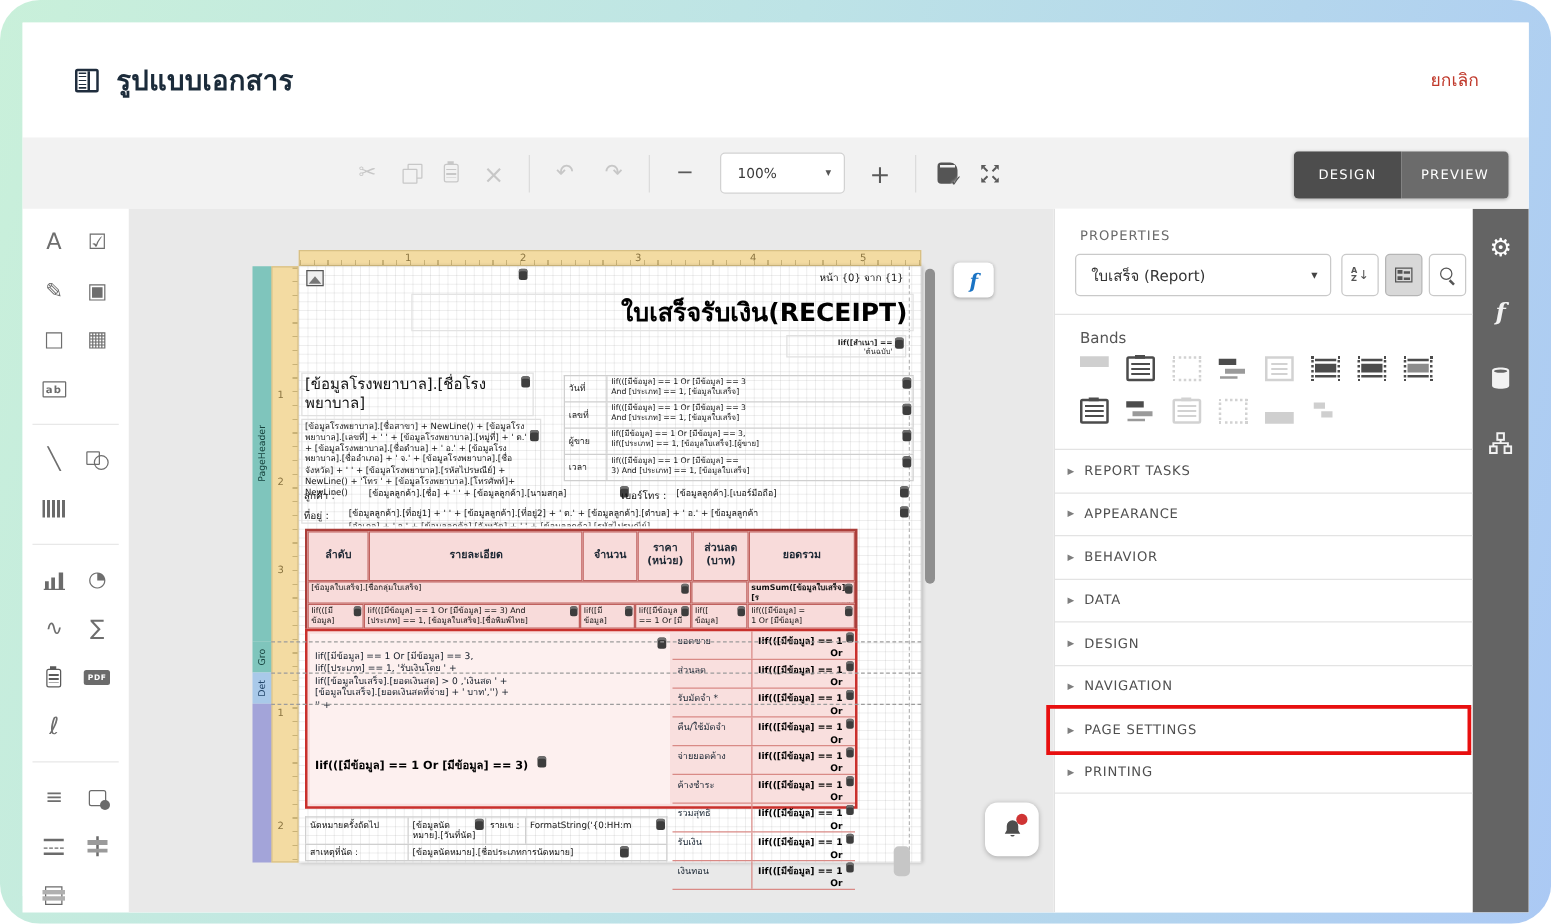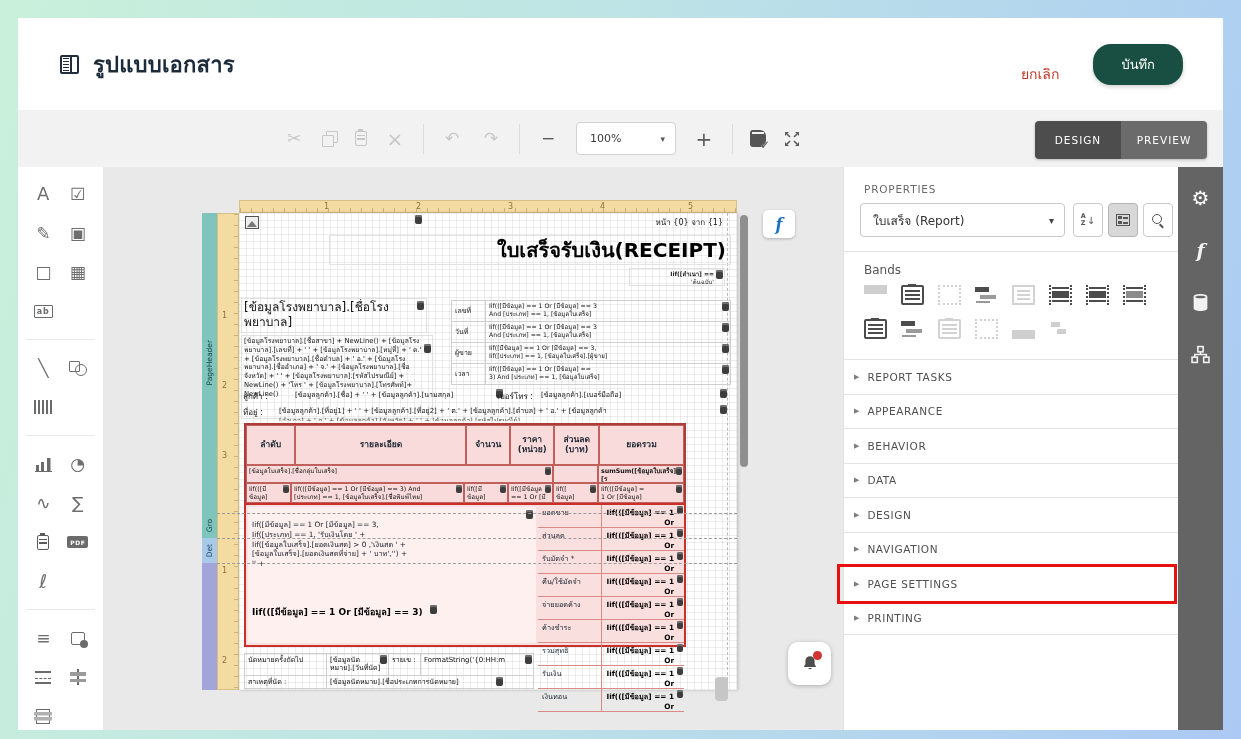--- a/index.html
+++ b/index.html
@@ -1,19 +1,19 @@
 <!DOCTYPE html>
 <html><head>
 <meta charset="utf-8">
 <style>
   * { margin:0; padding:0; box-sizing:border-box; }
   html,body { width:1241px; height:739px; overflow:hidden; }
   body { font-family:"DejaVu Sans", sans-serif; }
   .app { position:relative; width:1241px; height:739px;
-         background:linear-gradient(105deg,#c9f0da 0%,#bde3e6 45%,#abc9f4 100%); }
+         background:linear-gradient(105deg,#c9f0da 0%,#bde3e6 45%,#abc9f4 100%);border-radius:32px; }
   .frame { position:absolute; left:18px; top:18px; right:18px; bottom:9px; background:#fff; overflow:hidden; }
 
   
   .hdr { height:92px; display:flex; align-items:center; padding:0 40px 0 42px; background:#fff; }
   .doc-icon { width:19px; height:19px; border:2px solid #1f2d3d; border-radius:2px; margin-right:14px; position:relative; }
   .doc-icon::before { content:""; position:absolute; left:1px; top:1px; bottom:1px; width:6px;
       background:repeating-linear-gradient(#1f2d3d 0 1px, transparent 1px 3px); }
   .doc-icon::after { content:""; position:absolute; left:8px; top:0; bottom:0; width:2px; background:#1f2d3d; }
   .hdr-title { font-size:22px; font-weight:bold; color:#1b2b3a; letter-spacing:.2px; }
   .hdr-right { margin-left:auto; display:flex; align-items:flex-end; gap:34px; }
@@ -215,21 +215,20 @@
 <body>
 
 <div class="app">
 <div class="frame">
 
   <div class="hdr">
     <span class="doc-icon"></span>
     <span class="hdr-title">รูปแบบเอกสาร</span>
     <div class="hdr-right">
       <span class="cancel-link">ยกเลิก</span>
-      <button class="save-btn">บันทึก</button>
     </div>
   </div>
 
   <div class="tbar">
     <div class="tbar-center">
       <span class="ti dis">✂</span>
       <span class="icon-copy c-dis"></span>
       <span class="icon-clip c-dis"></span>
       <span class="ti dis" style="font-size:20px">×</span>
       <span class="tsep"></span>
@@ -388,25 +387,25 @@
           <span>[ข้อมูลโรงพยาบาล].[ชื่อโรงพยาบาล]</span>
           <span class="bp abs" style="right:2px;top:2px"></span>
         </div>
         <div class="abs cellbox" style="left:2px;top:122px;width:192px;height:84px;padding:1px 9px 0 2px;font-size:6.8px;line-height:1.3;overflow:hidden">
           <span>[ข้อมูลโรงพยาบาล].[ชื่อสาขา] + NewLine() + [ข้อมูลโรงพยาบาล].[เลขที่] + ' ' + [ข้อมูลโรงพยาบาล].[หมู่ที่] + ' ต.' + [ข้อมูลโรงพยาบาล].[ชื่อตำบล] + ' อ.' + [ข้อมูลโรงพยาบาล].[ชื่ออำเภอ] + ' จ.' + [ข้อมูลโรงพยาบาล].[ชื่อจังหวัด] + ' ' + [ข้อมูลโรงพยาบาล].[รหัสไปรษณีย์] + NewLine() + 'โทร ' + [ข้อมูลโรงพยาบาล].[โทรศัพท์]+ NewLine()</span>
           <span class="bp abs" style="right:1px;top:8px"></span>
         </div>
 
         <div class="info-tbl">
           <div class="info-row">
+            <div class="info-lab">วันที่</div>
+            <div class="info-val"><span>Iif(([มีข้อมูล] == 1 Or [มีข้อมูล] == 3</span><br><span>And [ประเภท] == 1, [ข้อมูลใบเสร็จ]</span><span class="bp"></span></div>
+          </div>
+          <div class="info-row">
             <div class="info-lab">เลขที่</div>
-            <div class="info-val"><span>Iif(([มีข้อมูล] == 1 Or [มีข้อมูล] == 3</span><br><span>And [ประเภท] == 1, [ข้อมูลใบเสร็จ]</span><span class="bp"></span></div>
-          </div>
-          <div class="info-row">
-            <div class="info-lab">วันที่</div>
             <div class="info-val"><span>Iif(([มีข้อมูล] == 1 Or [มีข้อมูล] == 3</span><br><span>And [ประเภท] == 1, [ข้อมูลใบเสร็จ]</span><span class="bp"></span></div>
           </div>
           <div class="info-row">
             <div class="info-lab">ผู้ขาย</div>
             <div class="info-val"><span>Iif([มีข้อมูล] == 1 Or [มีข้อมูล] == 3,</span><br><span>Iif([ประเภท] == 1, [ข้อมูลใบเสร็จ].[ผู้ขาย]</span><span class="bp"></span></div>
           </div>
           <div class="info-row">
             <div class="info-lab">เวลา</div>
             <div class="info-val"><span>Iif(([มีข้อมูล] == 1 Or [มีข้อมูล] ==</span><br><span>3) And [ประเภท] == 1, [ข้อมูลใบเสร็จ]</span><span class="bp"></span></div>
           </div>

